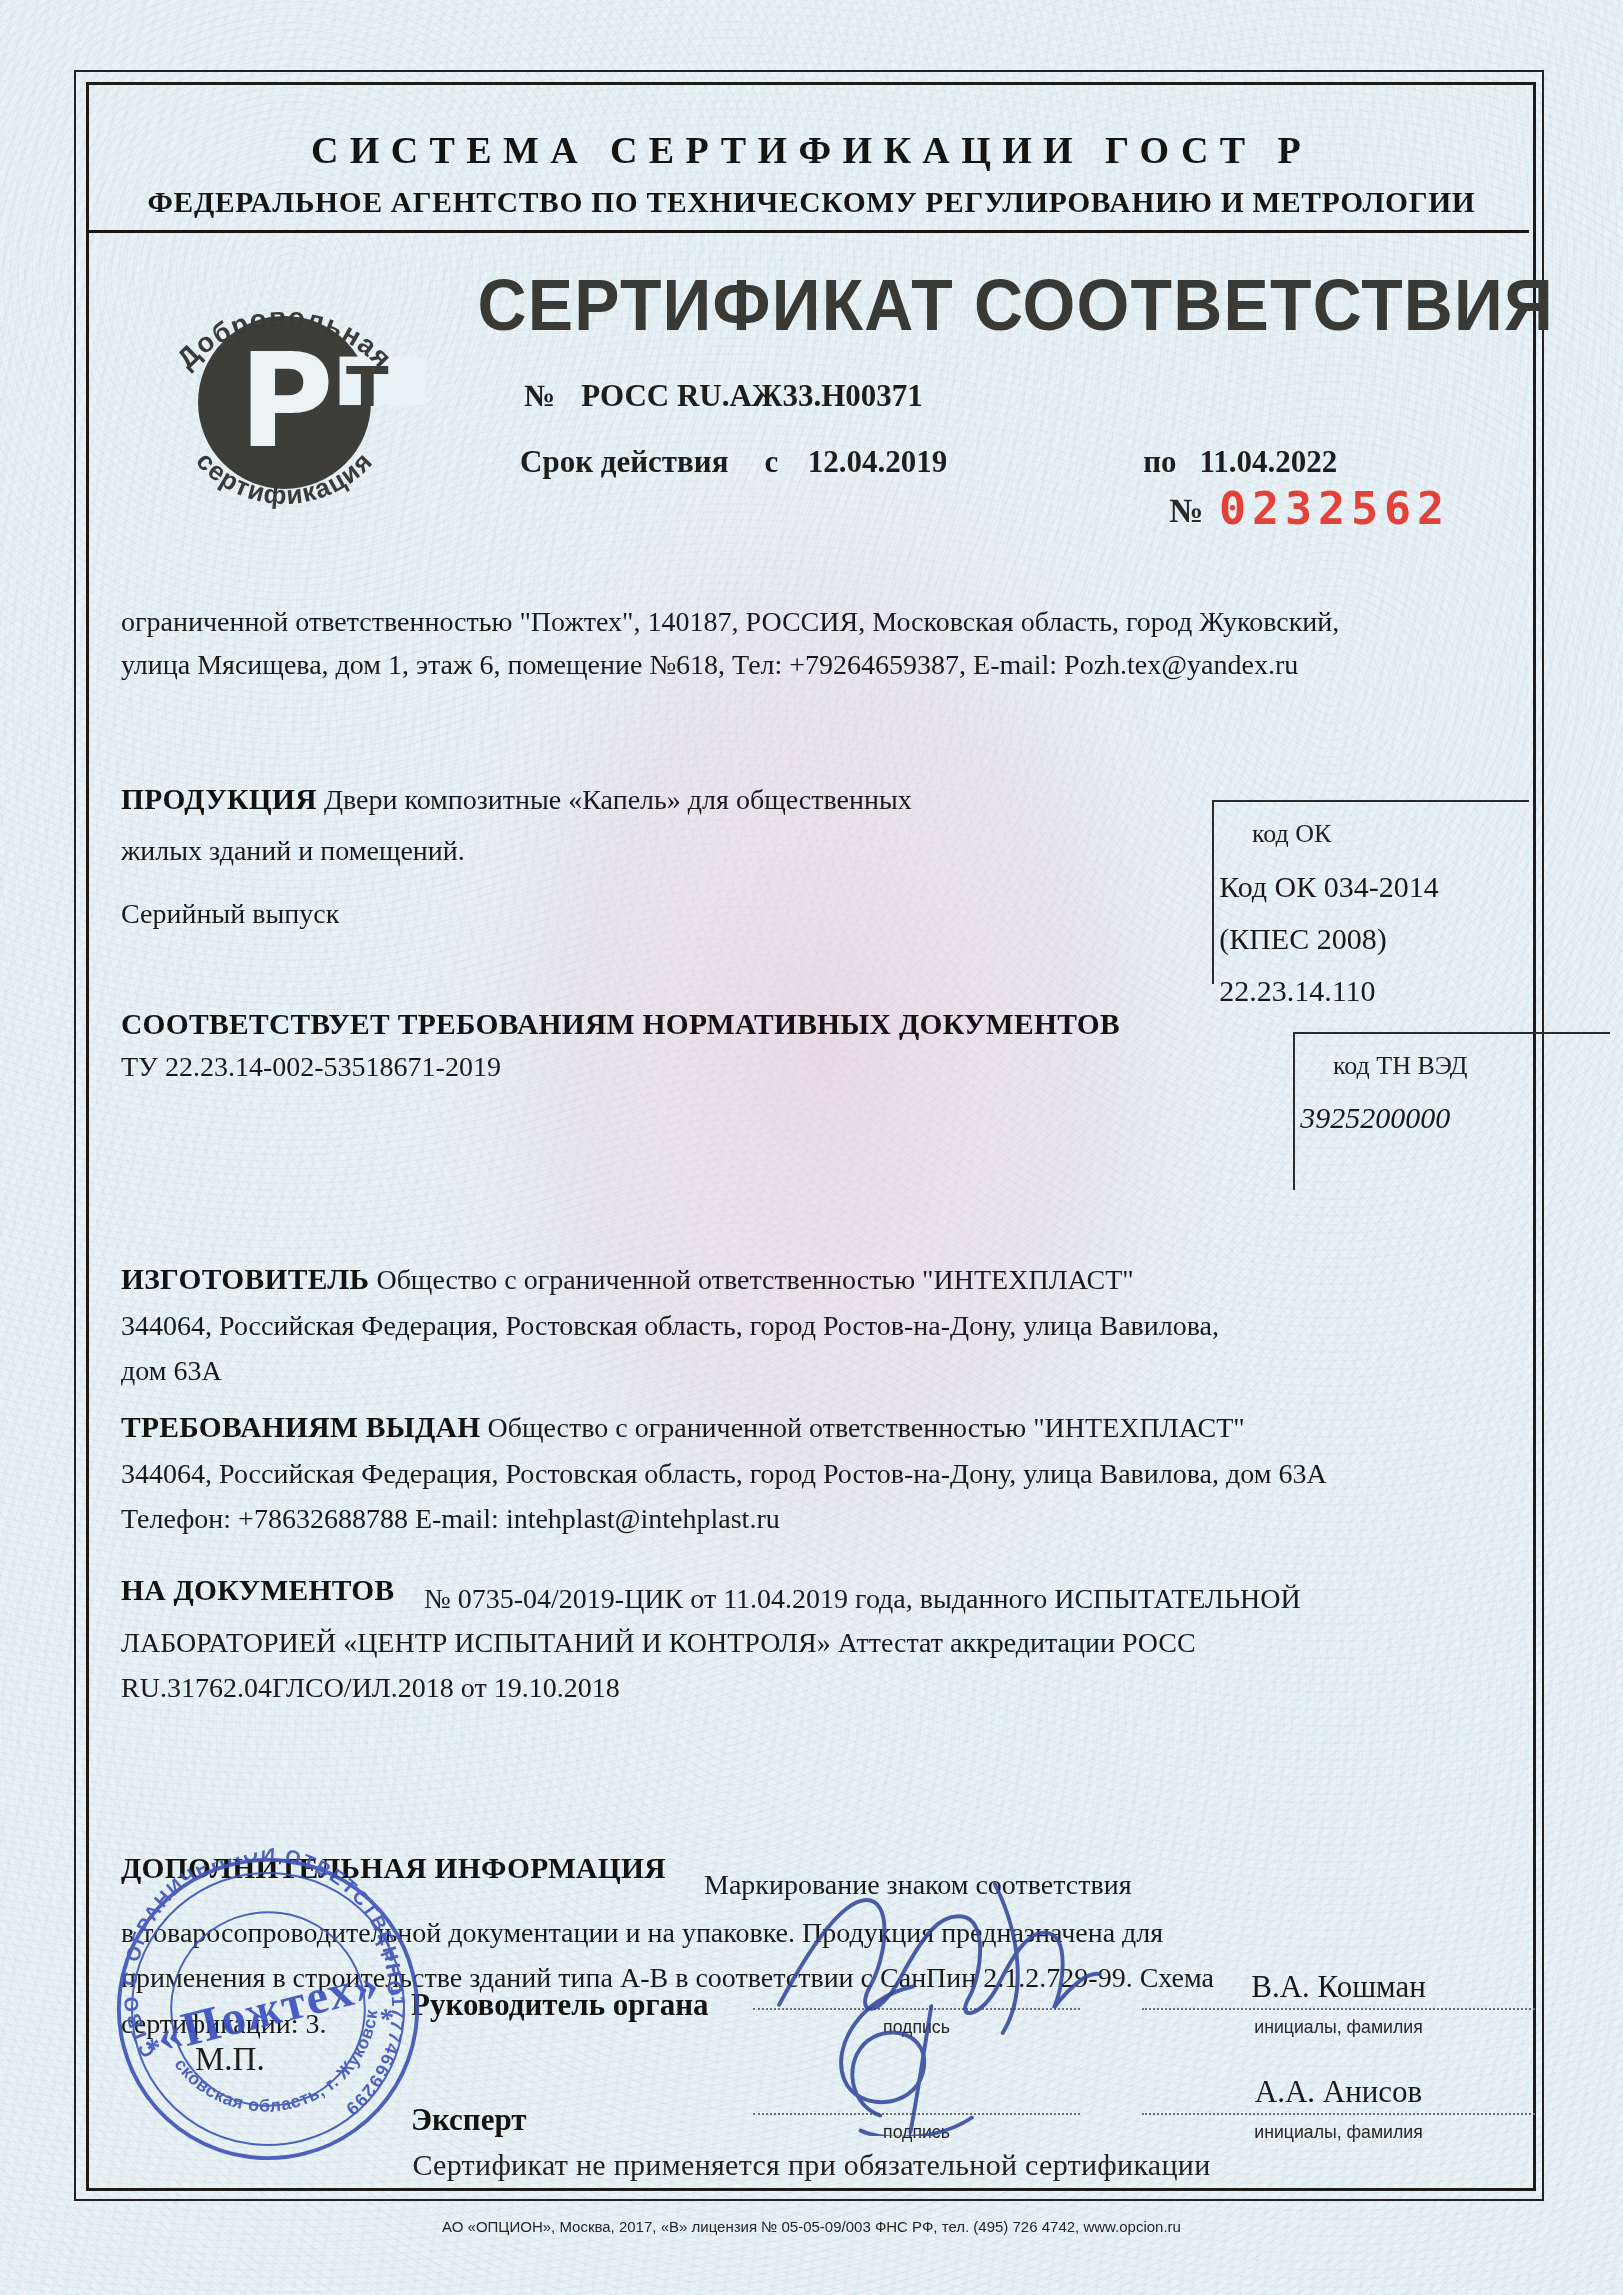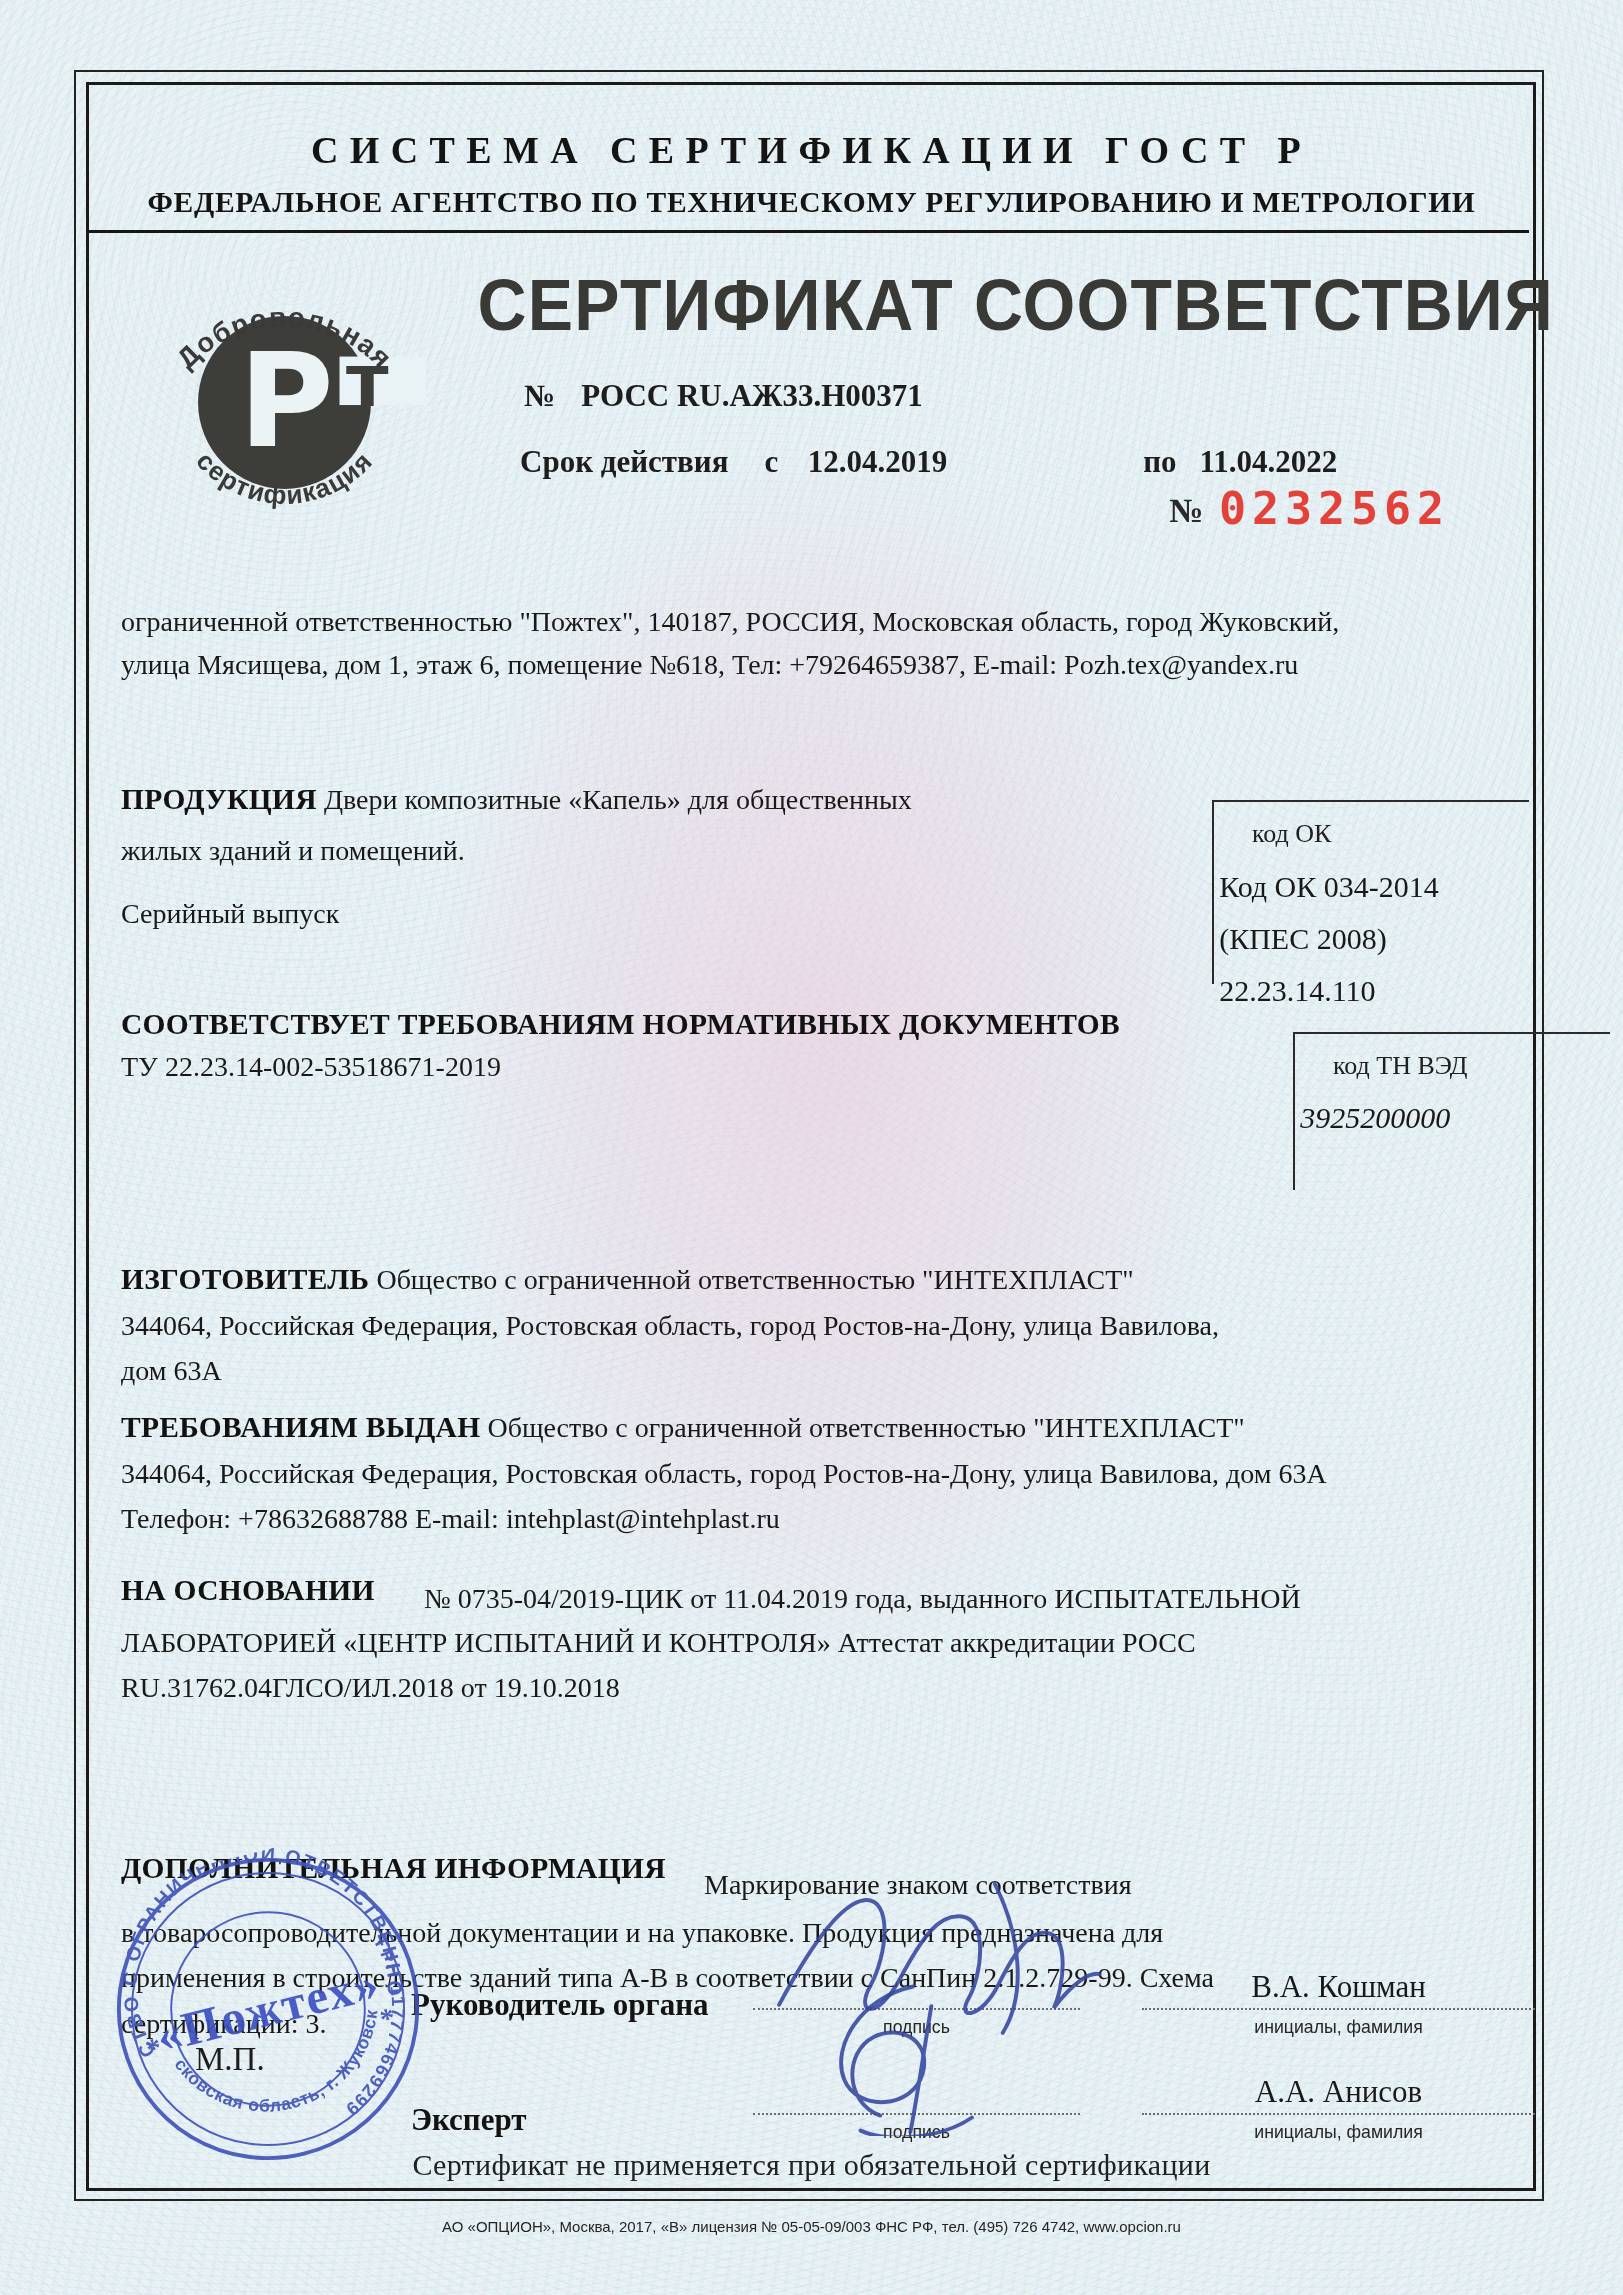--- a/index.html
+++ b/index.html
@@ -115,21 +115,21 @@
   </div>
   <div class="abs para" style="left:121px;top:1310px;">344064, Российская Федерация, Ростовская область, город Ростов-на-Дону, улица Вавилова,</div>
   <div class="abs para" style="left:121px;top:1355px;">дом 63А</div>
 
   <div class="abs para" style="left:121px;top:1411px;">
     <span class="lbl">ТРЕБОВАНИЯМ ВЫДАН</span>&nbsp;<span>Общество с ограниченной ответственностью "ИНТЕХПЛАСТ"</span>
   </div>
   <div class="abs para" style="left:121px;top:1458px;">344064, Российская Федерация, Ростовская область, город Ростов-на-Дону, улица Вавилова, дом 63А</div>
   <div class="abs para" style="left:121px;top:1503px;">Телефон: +78632688788 E-mail: intehplast@intehplast.ru</div>
 
-  <div class="abs lbl" style="left:121px;top:1574px;">НА ОСНОВАНИИ</div>
+  <div class="abs lbl" style="left:121px;top:1574px;">НА ДОКУМЕНТОВ</div>
   <div class="abs para" style="left:424px;top:1583px;">№ 0735-04/2019-ЦИК от 11.04.2019 года, выданного ИСПЫТАТЕЛЬНОЙ</div>
   <div class="abs para" style="left:121px;top:1627px;">ЛАБОРАТОРИЕЙ «ЦЕНТР ИСПЫТАНИЙ И КОНТРОЛЯ» Аттестат аккредитации РОСС</div>
   <div class="abs para" style="left:121px;top:1672px;">RU.31762.04ГЛСО/ИЛ.2018 от 19.10.2018</div>
 
   <div class="abs lbl" style="left:121px;top:1852px;">ДОПОЛНИТЕЛЬНАЯ ИНФОРМАЦИЯ</div>
   <div class="abs para" style="left:704px;top:1869px;">Маркирование  знаком соответствия</div>
   <div class="abs para" style="left:121px;top:1917px;">в товаросопроводительной документации и на упаковке. Продукция предназначена для</div>
   <div class="abs para" style="left:121px;top:1962px;">применения в строительстве зданий типа А-В в соответствии с СанПин 2.1.2.729-99. Схема</div>
   <div class="abs para" style="left:121px;top:2008px;">сертификации: 3.</div>
 

